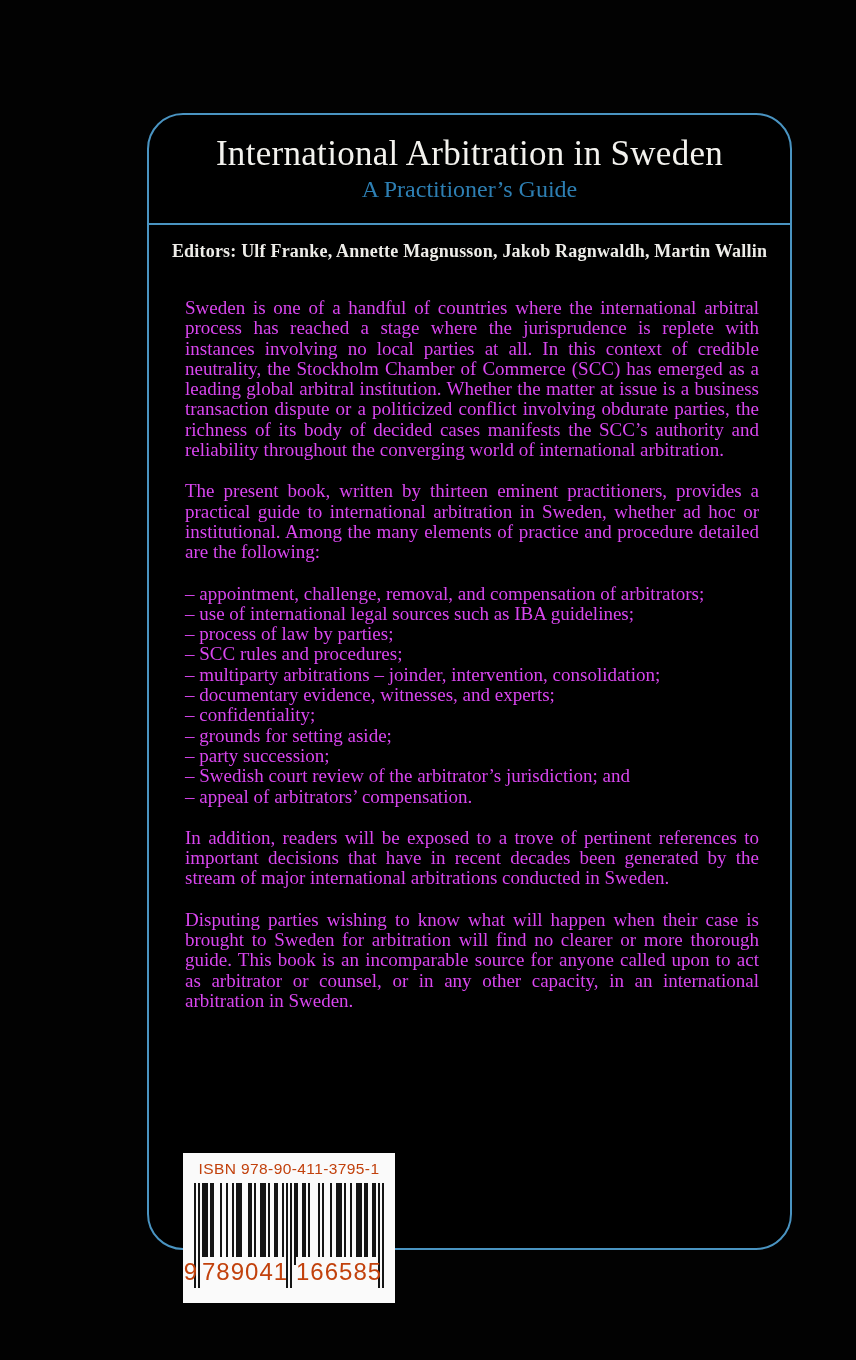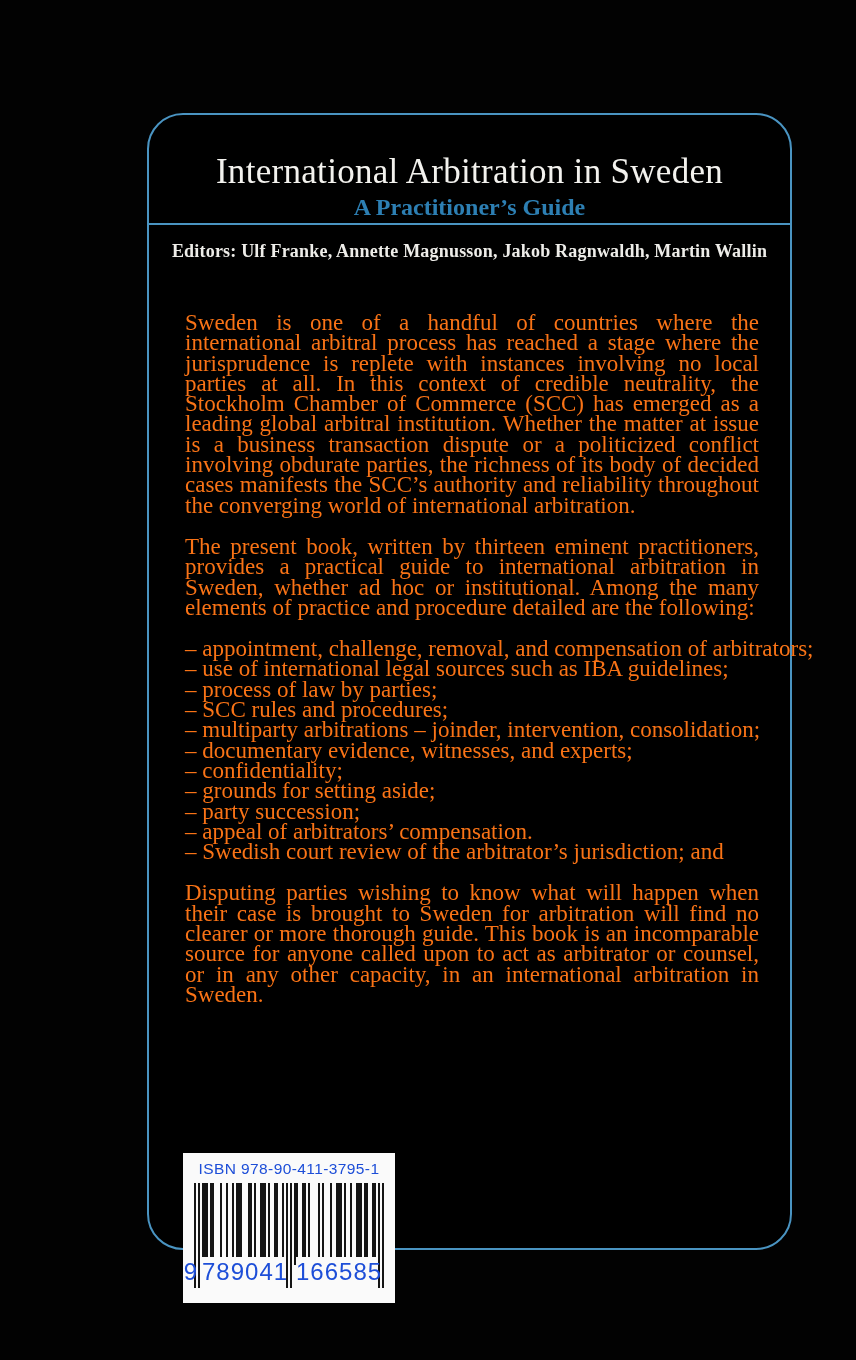--- a/index.html
+++ b/index.html
@@ -20,32 +20,32 @@
     background:#000;
   }
   .title-block{
     position:absolute;
     top:0;left:0;right:0;
     height:108px;
     text-align:center;
   }
   .book-title{
     margin:0;
-    padding-top:37px;
+    padding-top:19px;
     font-size:35px;
     line-height:40px;
     font-weight:normal;
     color:#f3f2ee;
     letter-spacing:0.3px;
   }
   .book-subtitle{
     margin:0;
     font-size:24px;
     line-height:30px;
-    font-weight:bold;
+    font-weight:normal;
     color:#2d7fb3;
   }
   .divider{
     position:absolute;
     left:-2px;right:-2px;
     top:108px;
     height:2px;
     background:#4a94c2;
   }
   .editors-line{
@@ -54,24 +54,24 @@
     text-align:center;
     font-size:18px;
     line-height:28px;
     font-weight:bold;
     color:#eeede9;
     letter-spacing:0.2px;
   }
   .content{
     position:absolute;
     left:36px;
-    top:198px;
+    top:183px;
     width:574px;
-    color:#f97316;
-    font-size:23px;
+    color:#d946ef;
+    font-size:19px;
     line-height:20.3px;
   }
   .content p{
     margin:0 0 21px 0;
     text-align:justify;
   }
   .topics{
     list-style:none;
     margin:0 0 21px 0;
     padding:0;
@@ -82,21 +82,21 @@
     padding:0;
     white-space:nowrap;
   }
   
   .isbn-box{
     position:absolute;
     left:183px;top:1153px;
     width:212px;height:150px;
     background:#fafafa;
     z-index:5;
-    color:#1d4ed8;
+    color:#c2410c;
     font-family:"Liberation Sans", sans-serif;
   }
   .isbn-label{
     position:absolute;
     top:7px;left:0;right:0;
     text-align:center;
     font-size:15.5px;
     letter-spacing:0.4px;
   }
   .barcode-bars{
@@ -152,23 +152,24 @@
     <ul class="topics">
       <li>– appointment, challenge, removal, and compensation of arbitrators;</li>
       <li>– use of international legal sources such as IBA guidelines;</li>
       <li>– process of law by parties;</li>
       <li>– SCC rules and procedures;</li>
       <li>– multiparty arbitrations – joinder, intervention, consolidation;</li>
       <li>– documentary evidence, witnesses, and experts;</li>
       <li>– confidentiality;</li>
       <li>– grounds for setting aside;</li>
       <li>– party succession;</li>
+      <li>– Swedish court review of the arbitrator’s jurisdiction; and</li>
       <li>– appeal of arbitrators’ compensation.</li>
-      <li>– Swedish court review of the arbitrator’s jurisdiction; and</li>
     </ul>
+    <p>In addition, readers will be exposed to a trove of pertinent references to important decisions that have in recent decades been generated by the stream of major international arbitrations conducted in Sweden.</p>
     <p>Disputing parties wishing to know what will happen when their case is brought to Sweden for arbitration will find no clearer or more thorough guide. This book is an incomparable source for anyone called upon to act as arbitrator or counsel, or in any other capacity, in an international arbitration in Sweden.</p>
   </div>
 
 </div>
 
 <div class="isbn-box">
   <div class="isbn-label">ISBN 978-90-411-3795-1</div>
   <div class="barcode-bars">
       <div class="bar tall" style="left: 0px;"></div>
       <div class="bar tall" style="left: 4px;"></div>

